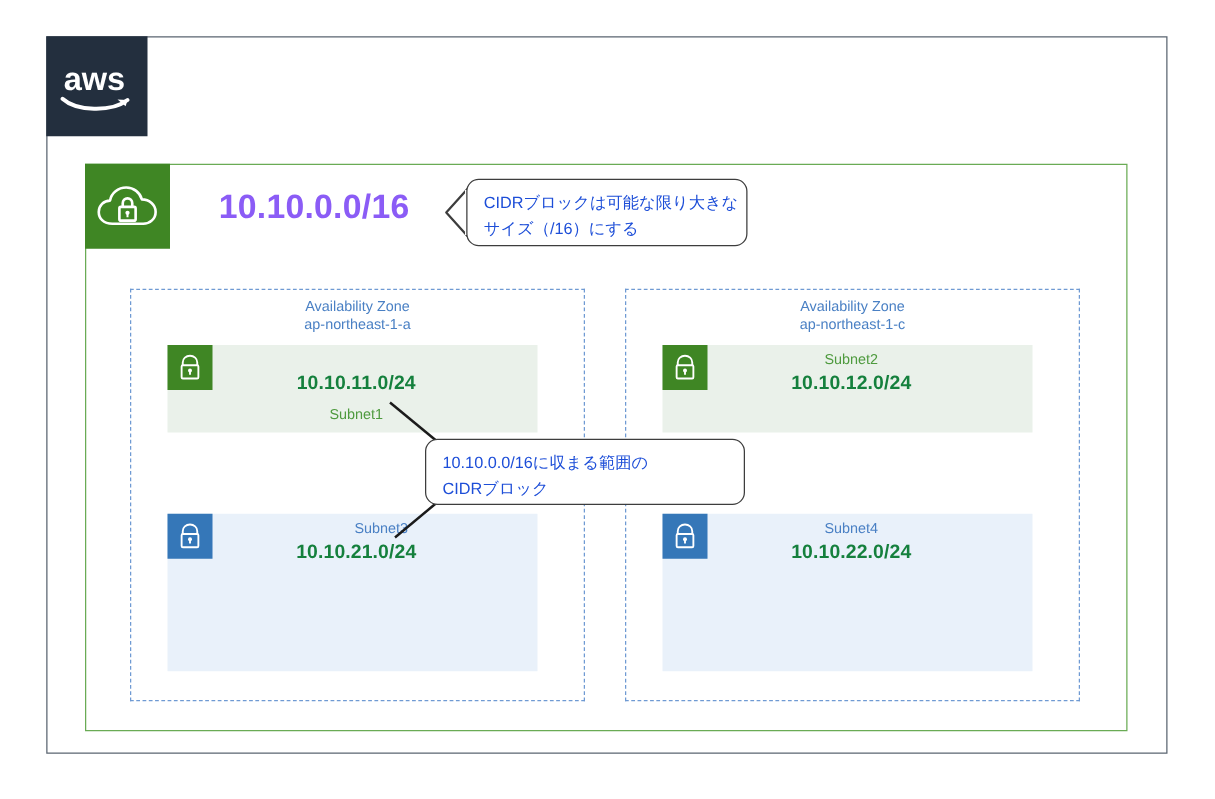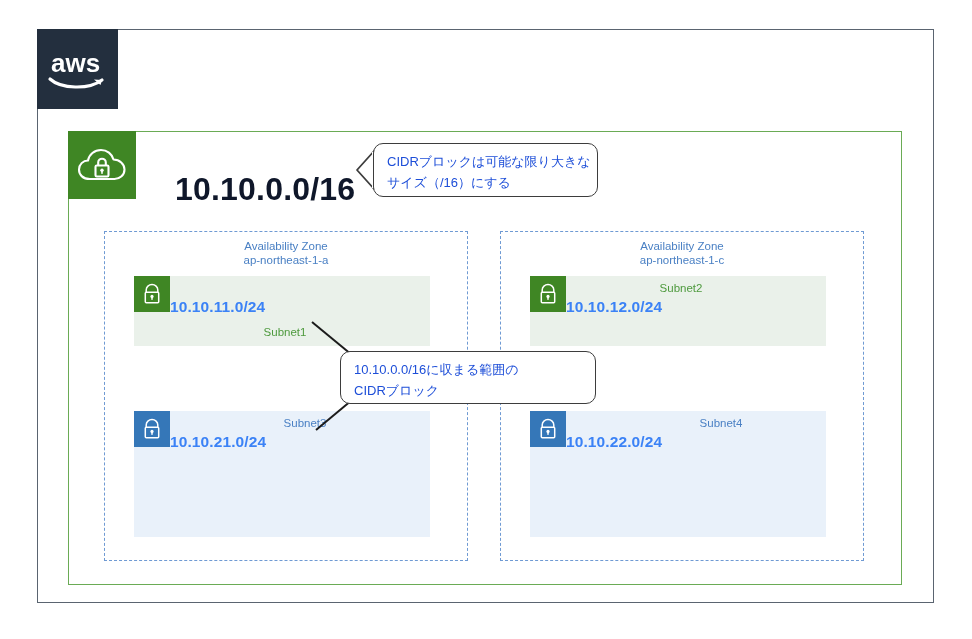--- a/index.html
+++ b/index.html
@@ -71,26 +71,25 @@
     background: #3f8624;
     display: flex;
     align-items: center;
     justify-content: center;
   }
 
   .vpc-cidr {
     position: absolute;
     left: 175px;
     top: 150px;
-    font-size: 32px;
+    font-size: 27px;
     font-weight: bold;
-    color: #0f172a;
+    color: #8b5cf6;
     letter-spacing: 0.2px;
     white-space: nowrap;
-    margin-top: 21px;
   }
 
   
   .az-box {
     position: absolute;
     border: 1.6px dashed #6f9ad3;
     box-sizing: border-box;
     background: transparent;
   }
   .az-left  { left: 104px; top: 231px; width: 364px; height: 330px; }
@@ -144,28 +143,29 @@
     text-align: center;
     font-size: 11.5px;
     line-height: 14px;
   }
   .label-green { color: #4e9a3e; }
   .label-blue  { color: #4a80c4; }
 
   .lbl-s1 { left: 170px; top: 281px; margin-top: 44px; }
   .lbl-s2 { left: 566px; top: 281px; }
   .lbl-s3 { left: 170px; top: 416px; margin-left: 20px; }
-  .lbl-s4 { left: 566px; top: 416px; padding-left: 40px; }
+  .lbl-s4 { left: 566px; top: 416px; }
 
   .subnet-cidr {
     position: absolute;
     width: 230px;
+    text-align: center;
     font-size: 15.5px;
     font-weight: bold;
-    color: #3b82f6;
+    color: #15803d;
     letter-spacing: 0.1px;
   }
   .cidr-s1 { left: 170px; top: 298px; }
   .cidr-s2 { left: 566px; top: 298px; }
   .cidr-s3 { left: 170px; top: 433px; }
   .cidr-s4 { left: 566px; top: 433px; }
 
   
   .callout {
     position: absolute;

